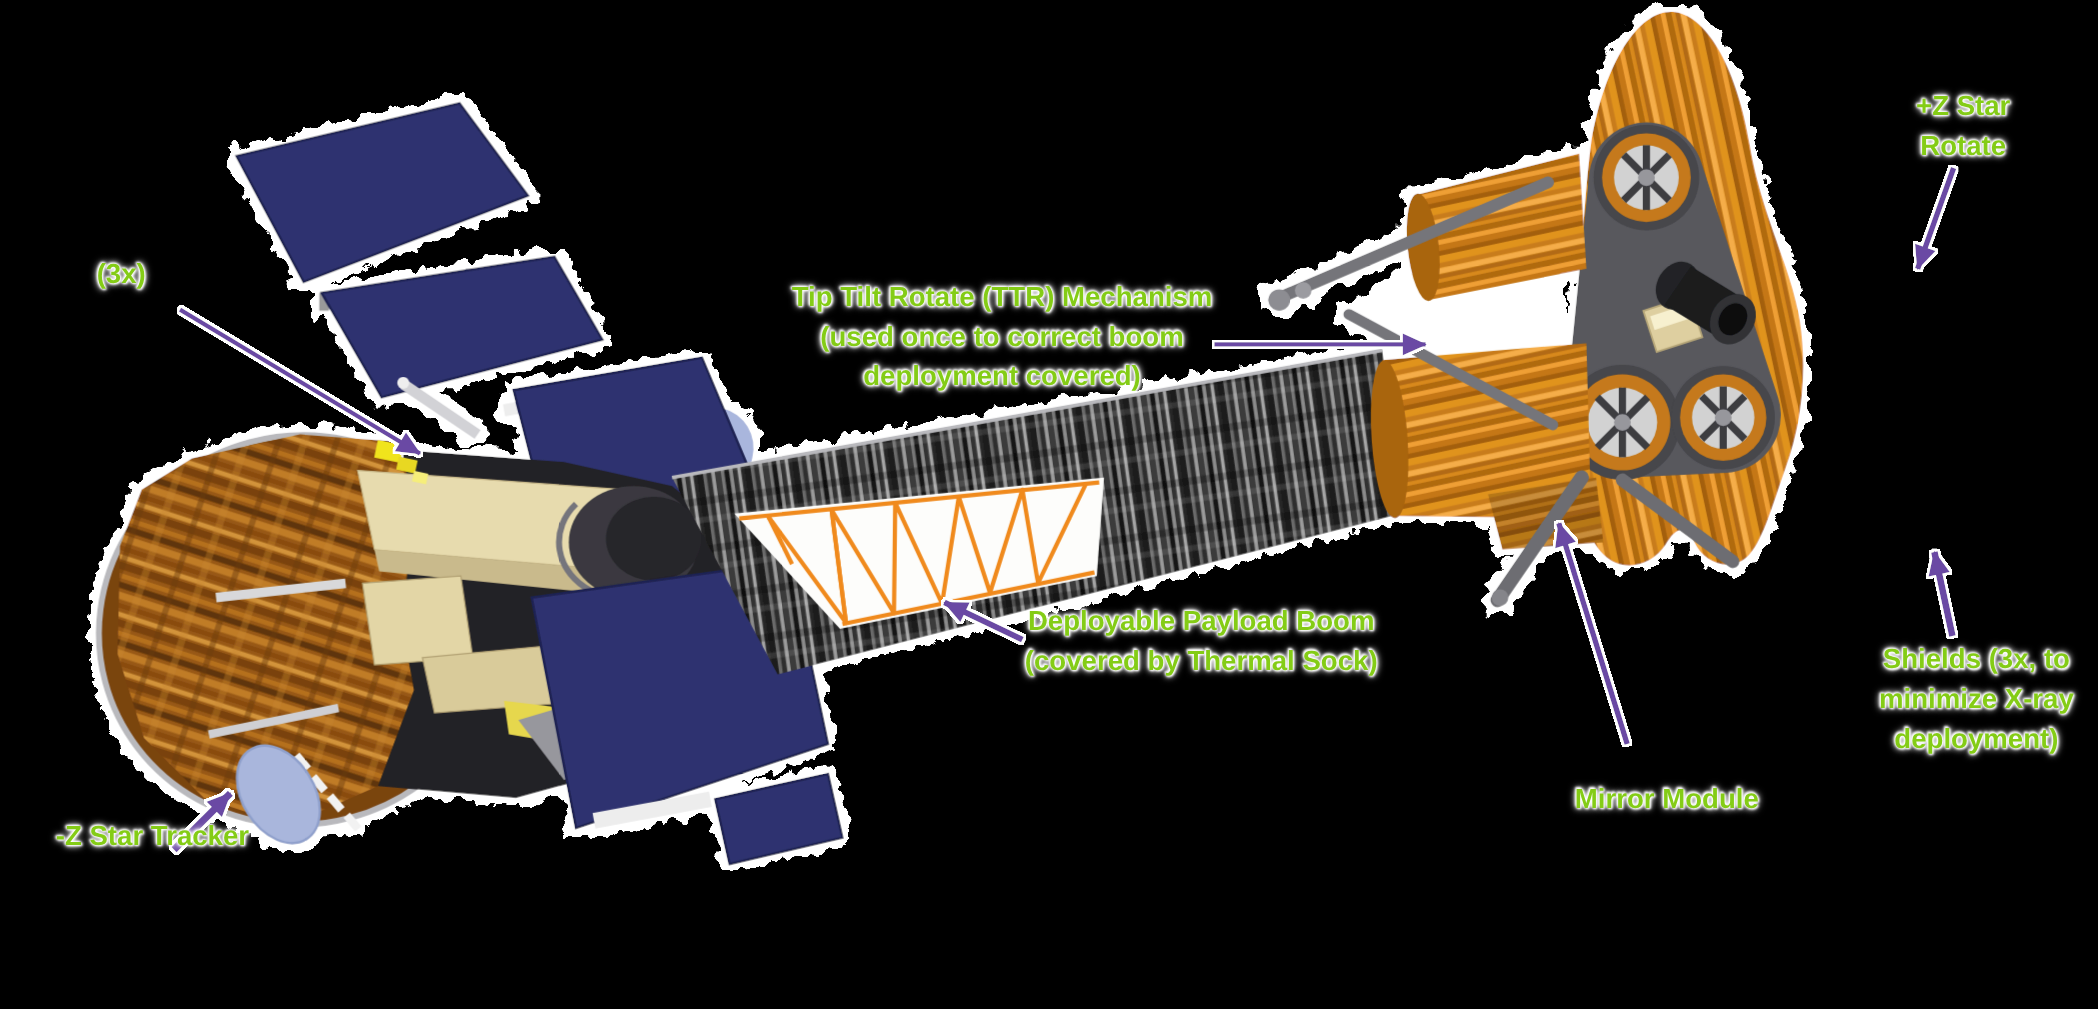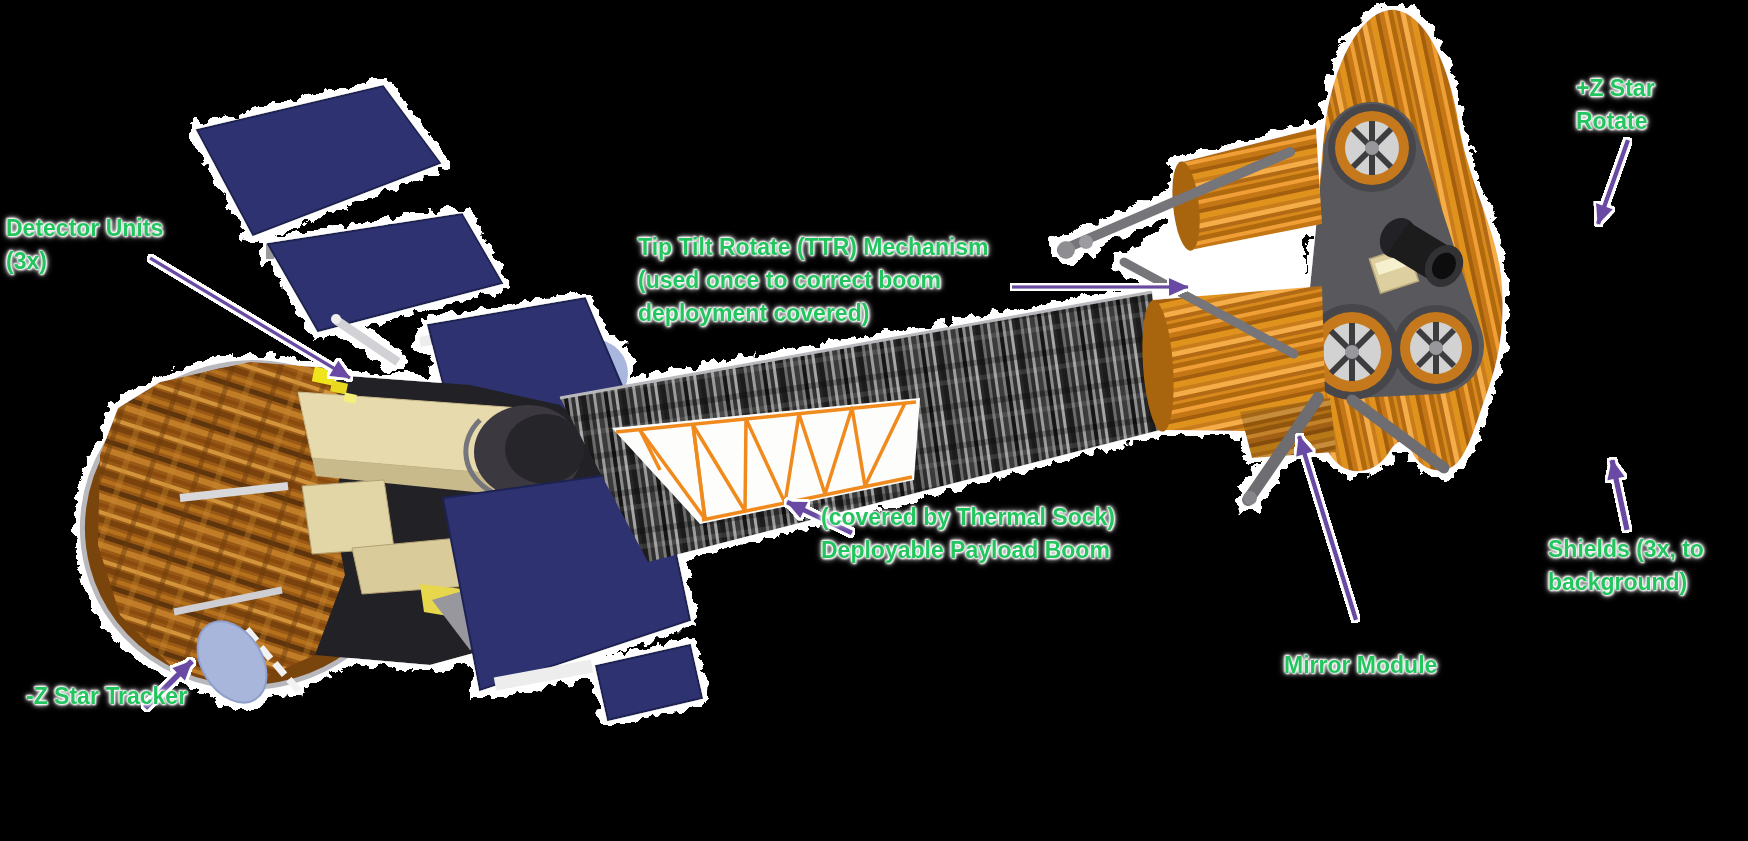--- a/index.html
+++ b/index.html
@@ -1,19 +1,19 @@
 <!DOCTYPE html>
 <html><head>
 <meta charset="utf-8">
 <style>
   html,body{margin:0;padding:0;background:#000;}
   .stage{position:relative;width:1748px;height:841px;background:#000;overflow:hidden;
          font-family:"Liberation Sans",sans-serif;}
   .stage svg{position:absolute;left:0;top:0;}
-  .lbl{position:absolute;text-align:left;color:#22c55e;
+  .lbl{position:absolute;text-align:center;color:#84cc16;
        font:600 23px/33px "Liberation Sans",sans-serif;
        text-shadow:0 0 2px #fff,0 0 3px #fff,0 0 5px #fff,0 0 7px #fff,1px 1px 2px #fff,-1px -1px 2px #fff;}
   .lbl span{display:block;}
 </style>
 </head>
 <body>
 
 <div class="stage">
 
 <svg width="1748" height="841" viewBox="0 0 1748 841">
@@ -240,46 +240,46 @@
     <line x1="1012" y1="287" x2="1188" y2="287" stroke-width="3.5" marker-end="url(#ah)"></line>
     <line x1="1628" y1="140" x2="1598" y2="224" stroke-width="4.5" marker-end="url(#ah)"></line>
     <line x1="852" y1="533" x2="787" y2="502" stroke-width="5" marker-end="url(#ah)"></line>
     <line x1="1356" y1="620" x2="1299" y2="436" stroke-width="4.5" marker-end="url(#ah)"></line>
     <line x1="1627" y1="530" x2="1612" y2="460" stroke-width="5.5" marker-end="url(#ah)"></line>
     <line x1="145" y1="708" x2="192" y2="661" stroke-width="6" marker-end="url(#ah)"></line>
   </g>
 </svg>
 
 <div class="lbl" style="left:6px;top:212px;width:190px">
-  <span>Detector Units</span>
   <span>(3x)</span>
 </div>
 
 <div class="lbl" style="left:638px;top:231px;width:394px">
   <span>Tip Tilt Rotate (TTR) Mechanism</span>
   <span>(used once to correct boom</span>
   <span>deployment covered)</span>
 </div>
 
 <div class="lbl" style="left:1576px;top:72px;width:120px">
   <span>+Z Star</span>
   <span>Rotate</span>
 </div>
 
 <div class="lbl" style="left:821px;top:501px;width:360px">
+  <span>Deployable Payload Boom</span>
   <span>(covered by Thermal Sock)</span>
-  <span>Deployable Payload Boom</span>
 </div>
 
 <div class="lbl" style="left:1284px;top:649px;width:210px">
   <span>Mirror Module</span>
 </div>
 
 <div class="lbl" style="left:1548px;top:533px;width:198px">
   <span>Shields (3x, to</span>
-  <span>background)</span>
+  <span>minimize X-ray</span>
+  <span>deployment)</span>
 </div>
 
 <div class="lbl" style="left:26px;top:680px;width:202px">
   <span>-Z Star Tracker</span>
 </div>
 
 </div>
 
 </body></html>

